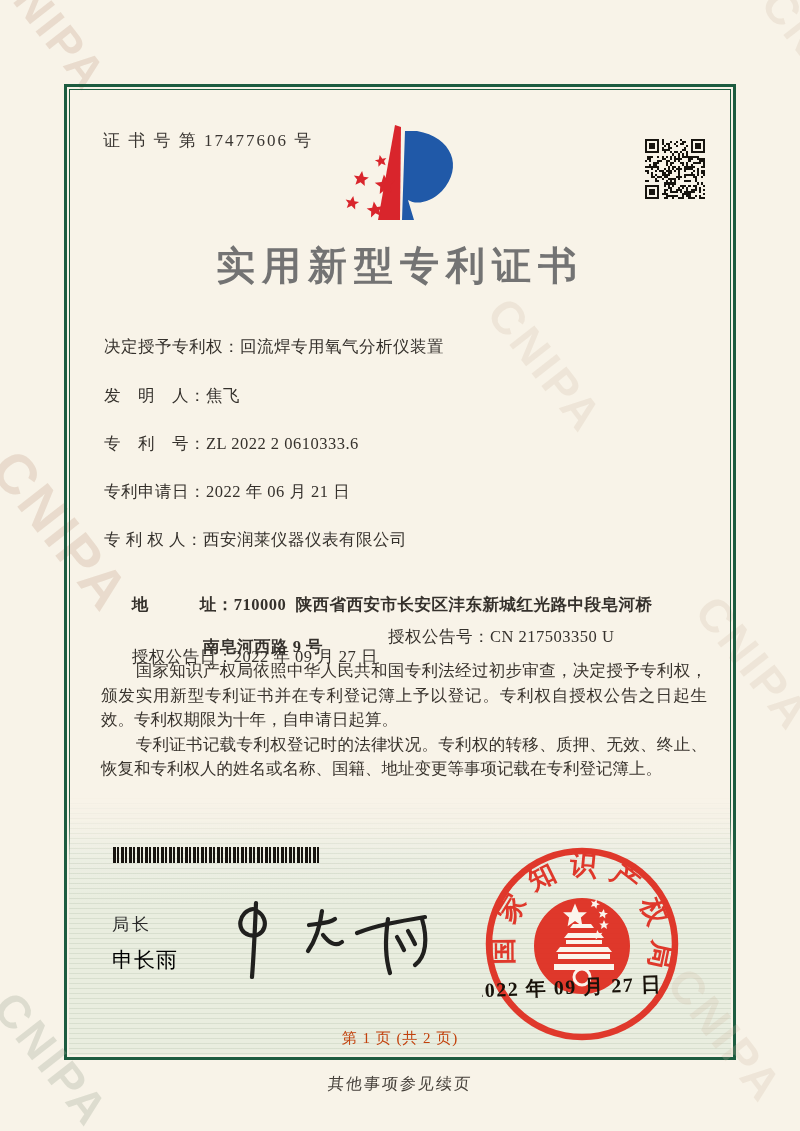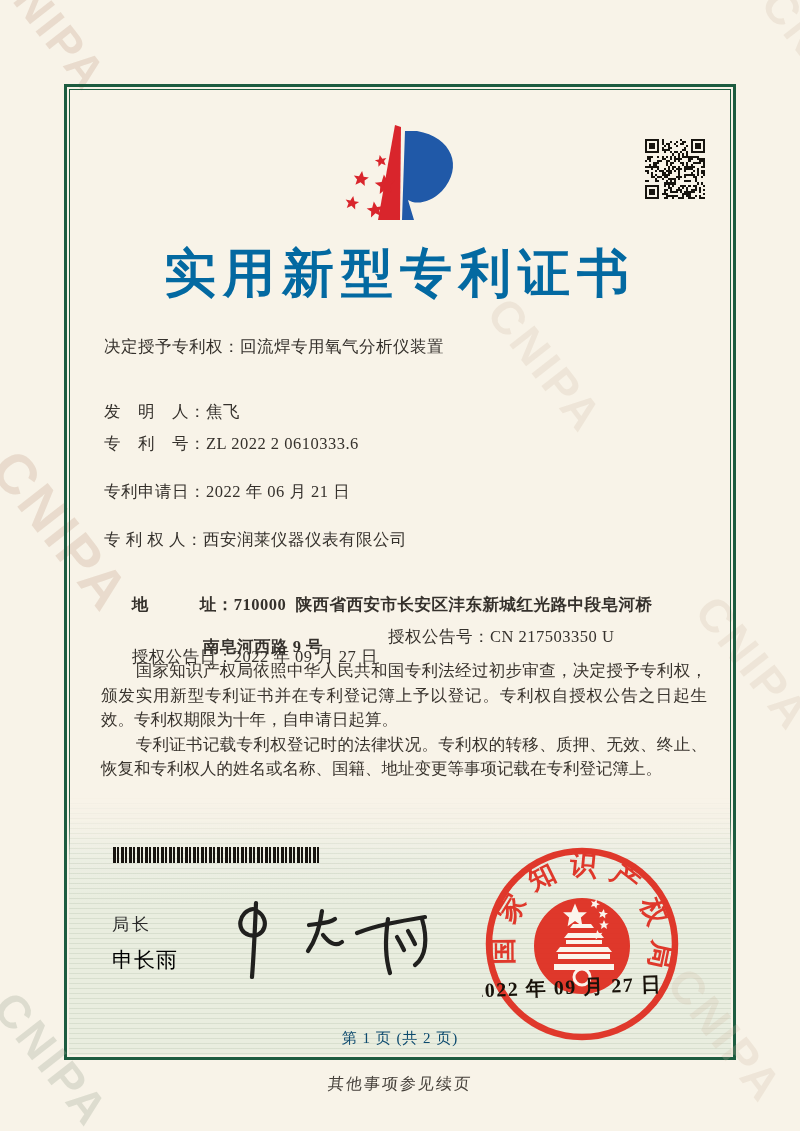--- a/index.html
+++ b/index.html
@@ -43,21 +43,21 @@
   }
   .cert-no{
     position:absolute;left:36px;top:42px;
     font-size:17px;letter-spacing:2px;color:#3a3632;
   }
   .logo{position:absolute;left:271px;top:30px;}
   .qr{position:absolute;left:578px;top:52px;width:60px;height:60px;}
   .title{
     position:absolute;left:0;top:152px;width:100%;
     text-align:center;
-    font-size:52px;font-weight:bold;color:#0369a1;
+    font-size:39px;font-weight:bold;color:#737373;
     letter-spacing:7px;
   }
   .row{
     position:absolute;left:37px;
     font-size:16.5px;letter-spacing:0.5px;
     white-space:pre;color:#35312c;
   }
   .row .val{color:#35312c;}
   .addr2{white-space:pre;}
   .grant-no{position:absolute;left:284px;top:0;}
@@ -91,21 +91,21 @@
   }
   .signer-name{
     position:absolute;left:45px;top:859px;
     font-family:"Liberation Sans", sans-serif;
     font-size:21px;color:#000000;letter-spacing:1px;
   }
   .signature{position:absolute;left:158px;top:810px;}
   .seal{position:absolute;left:415px;top:757px;}
   .page-info{
     position:absolute;left:0;top:942px;width:100%;
-    text-align:center;font-size:15px;color:#0c4a6e;letter-spacing:1px;
+    text-align:center;font-size:15px;color:#c2410c;letter-spacing:1px;
   }
   .footer-note{
     position:absolute;left:0;top:1074px;width:100%;
     text-align:center;font-size:16px;color:#45403a;
     letter-spacing:2px;
     transform:skewX(-6deg);
     z-index:2;
   }
 </style>
 </head>
@@ -116,20 +116,21 @@
   <span class="wm" style="left:-28px;top:-4px;">CNIPA</span>
   <span class="wm light" style="left:742px;top:28px;">CNIPA</span>
   <span class="wm big" style="left:-32px;top:498px;">CNIPA</span>
   <span class="wm light" style="left:468px;top:338px;">CNIPA</span>
   <span class="wm light" style="left:676px;top:636px;">CNIPA</span>
 
   <div class="frame">
 
     <div class="bottom-bg"></div>
 
+    <div class="cert-no">证 书 号 第 17477606 号</div>
 
     <svg class="logo" width="135" height="118" viewBox="0 0 135 118">
       <defs>
         <polygon id="star" points="0,-10 2.9,-3.1 9.5,-3.1 4.7,1.2 5.9,8.1 0,4 -5.9,8.1 -4.7,1.2 -9.5,-3.1 -2.9,-3.1"></polygon>
       </defs>
       <g fill="#d9252c">
         <polygon points="57,8 63,10 62,103 40,103"></polygon>
         <use href="#star" transform="translate(43,44) scale(0.62) rotate(-12)"></use>
         <use href="#star" transform="translate(23,62) scale(0.80) rotate(8)"></use>
         <use href="#star" transform="translate(47,68) scale(1.05) rotate(-6)"></use>
@@ -429,21 +430,21 @@
         <rect x="27" y="28" width="1" height="1" fill="#17140f"></rect>
         <rect x="28" y="28" width="1" height="1" fill="#17140f"></rect>
         <path d="M0,0h7v7h-7z M1,1v5h5v-5z M2,2h3v3h-3z" fill="#17140f" fill-rule="evenodd"></path>
         <path d="M22,0h7v7h-7z M23,1v5h5v-5z M24,2h3v3h-3z" fill="#17140f" fill-rule="evenodd"></path>
         <path d="M0,22h7v7h-7z M1,23v5h5v-5z M2,24h3v3h-3z" fill="#17140f" fill-rule="evenodd"></path>
       </svg>
 
     <div class="title">实用新型专利证书</div>
 
     <div class="row" style="top:249px;"><span class="lbl">决定授予专利权：</span><span class="val">回流焊专用氧气分析仪装置</span></div>
-    <div class="row" style="top:298px;margin-top:16px;"><span class="lbl">发　明　人：</span><span class="val">焦飞</span></div>
+    <div class="row" style="top:298px;"><span class="lbl">发　明　人：</span><span class="val">焦飞</span></div>
     <div class="row" style="top:346px;"><span class="lbl">专　利　号：</span><span class="val">ZL 2022 2 0610333.6</span></div>
     <div class="row" style="top:394px;"><span class="lbl">专利申请日：</span><span class="val">2022 年 06 月 21 日</span></div>
     <div class="row" style="top:442px;"><span class="lbl">专 利 权 人：</span><span class="val">西安润莱仪器仪表有限公司</span></div>
     <div class="row" style="top:487px;font-weight:bold;">
       <span class="lbl">地　　　址：</span><span class="val">710000  陕西省西安市长安区沣东新城红光路中段皂河桥</span>
       <div class="addr2" style="margin-left:99px;">南皂河西路 9 号</div>
     </div>
     <div class="row" style="top:539px;width:600px;">
       <span>授权公告日：</span><span>2022 年 09 月 27 日</span>
       <span class="grant-no"><span>授权公告号：</span><span>CN 217503350 U</span></span>

